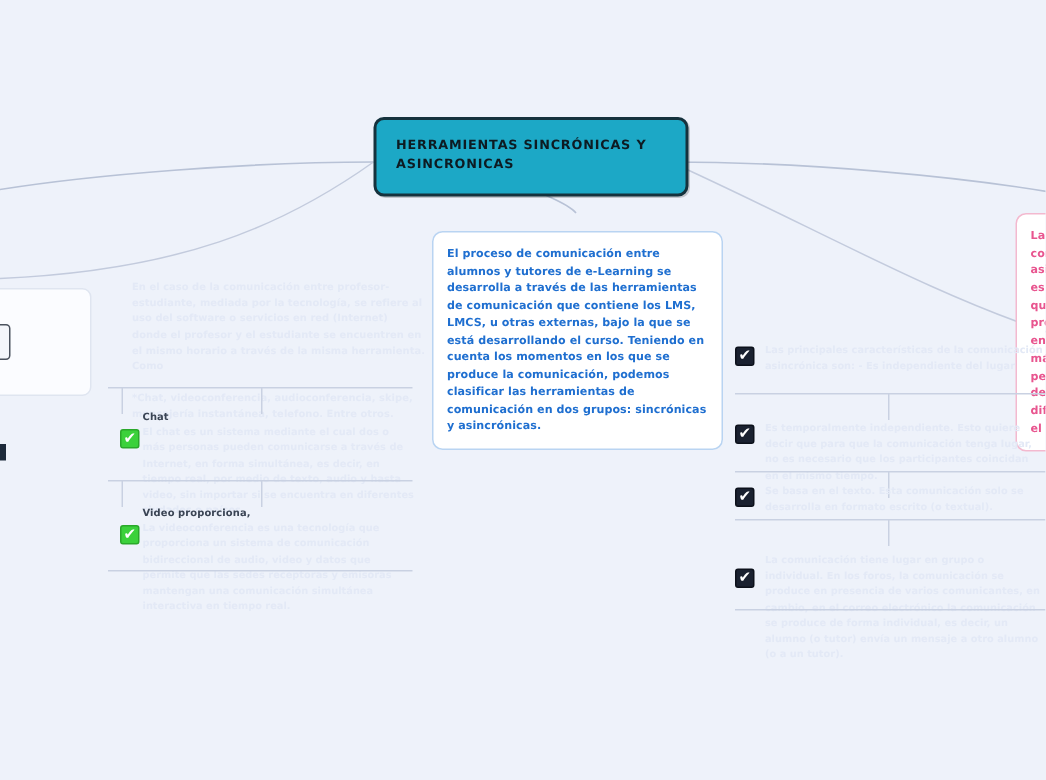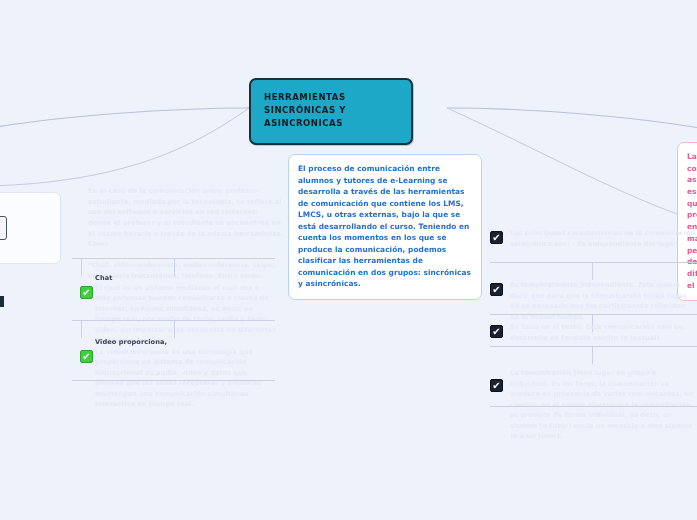--- a/index.html
+++ b/index.html
@@ -30,21 +30,21 @@
     width: 697px;
     height: 520px;
     pointer-events: none;
   }
 
   
   .root-node {
     position: absolute;
     left: 249px;
     top: 78px;
-    width: 164px;
+    width: 210px;
     box-sizing: border-box;
     background: #1ca8c6;
     border: 2px solid #15323d;
     border-radius: 7px;
     padding: 11px 12px 12px 13px;
     box-shadow: 1px 1px 0 rgba(0,0,0,0.18);
   }
   .root-node .root-title {
     font-size: 8.5px;
     font-weight: bold;

